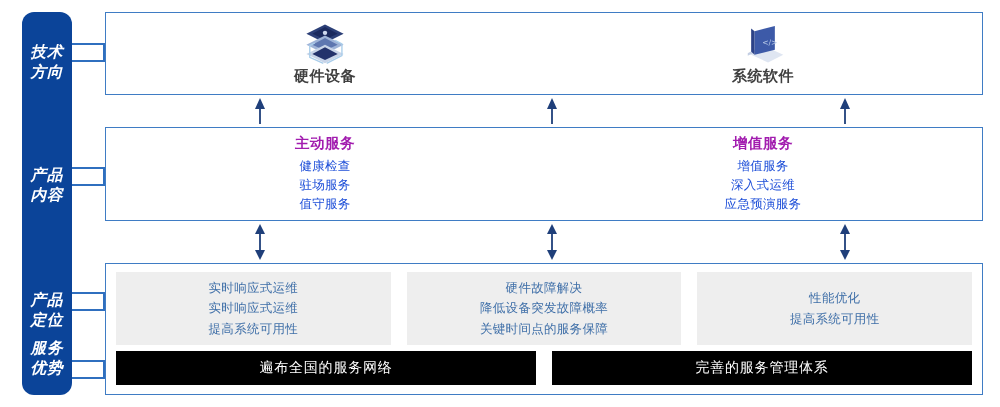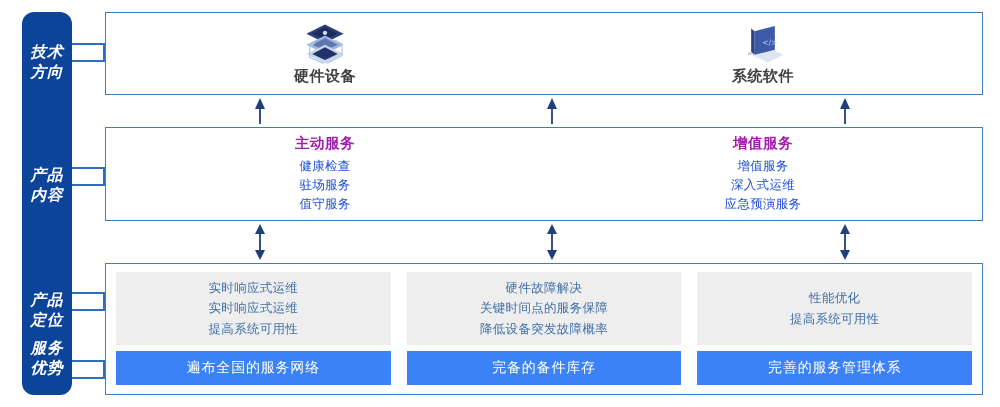--- a/index.html
+++ b/index.html
@@ -100,21 +100,21 @@
     display: flex; flex-direction: column;
     align-items: center; justify-content: center;
   }
   .grey-line {
     font-size: 12.5px; color: #3f6fa8; line-height: 1.62;
     letter-spacing: .3px;
   }
   .blue-row { height: 34px; }
   .blue-cell {
     flex: 1 1 0;
-    background: #3b82f6;
+    background: #000000;
     display: flex; align-items: center; justify-content: center;
     color: #ffffff; font-size: 14px; letter-spacing: .8px;
   }
 
   
   .arrow { position: absolute; }
 </style>
 </head>
 <body>
 
@@ -246,31 +246,30 @@
     <div class="bottom-inner">
 
       <div class="grey-row">
         <div class="grey-cell">
           <div class="grey-line">实时响应式运维</div>
           <div class="grey-line">实时响应式运维</div>
           <div class="grey-line">提高系统可用性</div>
         </div>
         <div class="grey-cell">
           <div class="grey-line">硬件故障解决</div>
+          <div class="grey-line">降低设备突发故障概率</div>
           <div class="grey-line">关键时间点的服务保障</div>
-          <div class="grey-line">降低设备突发故障概率</div>
         </div>
         <div class="grey-cell">
           <div class="grey-line">性能优化</div>
           <div class="grey-line">提高系统可用性</div>
         </div>
       </div>
 
       <div class="blue-row">
         <div class="blue-cell">遍布全国的服务网络</div>
-        <div class="blue-cell">完备的备件库存</div>
         <div class="blue-cell">完善的服务管理体系</div>
       </div>
 
     </div>
   </div>
 
 </div>
 
 </body></html>

